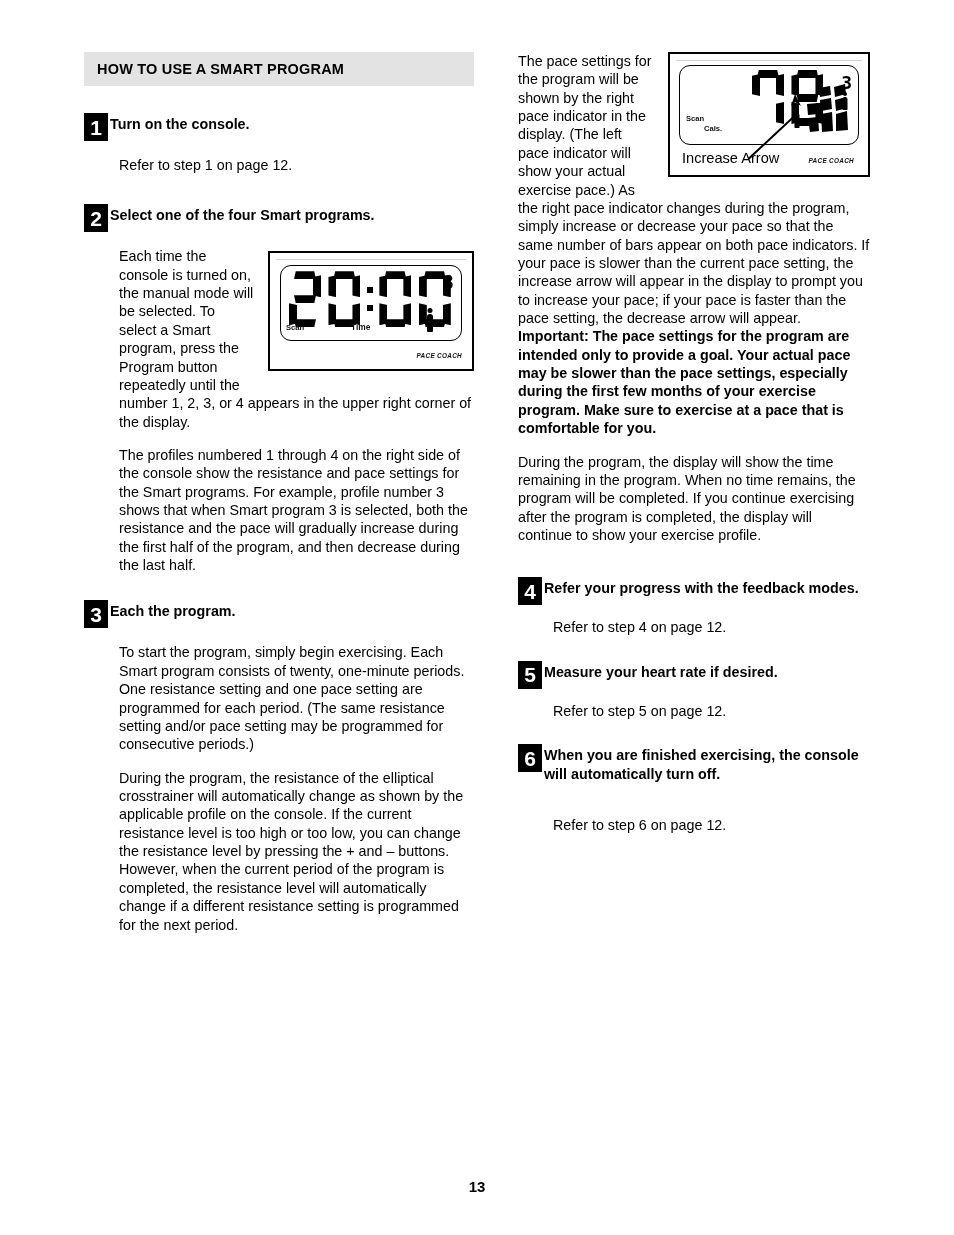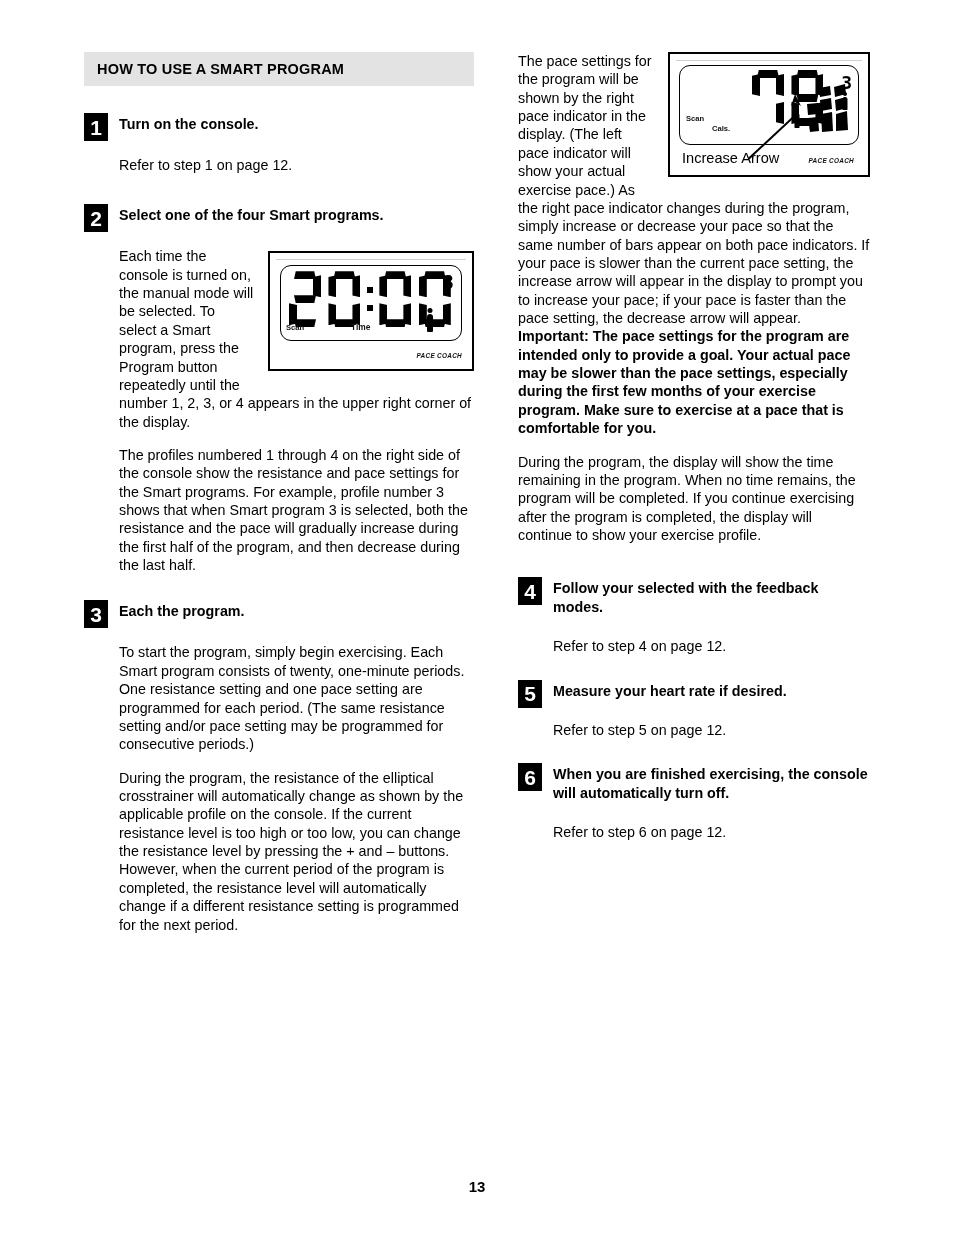--- a/index.html
+++ b/index.html
@@ -27,21 +27,21 @@
   
   .step{position:relative;margin-bottom:2px;}
   .badge{
     position:absolute;left:0;top:1px;
     width:24px;height:28px;background:#000;color:#fff;
     font-size:21px;font-weight:bold;
     display:flex;align-items:center;justify-content:center;
     line-height:1;
   }
   .step-head{
-    margin-left:35px;font-size:14.3px;font-weight:bold;
+    margin-left:26px;font-size:14.3px;font-weight:bold;
     line-height:1.33;padding-top:3px;
   }
   .step-body{margin-left:35px;}
 
   p{
     margin:0 0 15px 0;font-size:14.3px;line-height:1.285;
     text-align:left;
   }
 
   
@@ -235,21 +235,21 @@
             <i class="seg" style="right:0;top:4px;width:8px;height:22px;clip-path:polygon(0 8%,100% 0,100% 100%,0 92%);"></i>
             <i class="seg" style="right:0;bottom:2px;width:8px;height:22px;clip-path:polygon(100% 0,100% 100%,0 92%,0 8%);"></i>
             <i class="seg" style="left:5px;top:24px;width:22px;height:8px;clip-path:polygon(0 0,100% 0,92% 100%,8% 100%);"></i>
             <i class="seg" style="left:0;bottom:2px;width:8px;height:22px;clip-path:polygon(0 0,100% 8%,100% 92%,0 100%);"></i>
             <i class="seg" style="left:0;top:4px;width:8px;height:22px;clip-path:polygon(0 8%,100% 0,100% 100%,0 92%);"></i>
             <i class="seg" style="left:5px;bottom:0;width:22px;height:8px;clip-path:polygon(0 0,100% 0,92% 100%,8% 100%);"></i>
           </span>
         </div>
 
         <span class="scan-lbl" style="left:6px;top:48px;">Scan</span>
-        <span class="cals-lbl" style="left:32px;top:58px;text-align:center;">Cals.</span>
+        <span class="cals-lbl" style="left:24px;top:58px;text-align:center;">Cals.</span>
         <span class="prog-num" style="right:6px;top:6px;font-size:18px;">3</span>
 
         <span class="person" style="right:8px;top:26px;width:10px;height:18px;">
           <i class="head" style="top:0;width:4px;height:4px;"></i>
           <i class="body" style="top:5px;width:5px;height:13px;border-radius:3px 3px 1px 1px;"></i>
         </span>
 
         <span class="person" style="left:112px;top:42px;width:10px;height:20px;">
           <i class="head" style="top:0;width:4px;height:4px;"></i>
           <i class="body" style="top:5px;width:5px;height:15px;border-radius:3px 3px 1px 1px;"></i>
@@ -284,41 +284,41 @@
     </div>
 
     <p><span>The pace settings for the program will be shown by the right pace indicator in the display. (The left pace indicator will show your actual exercise pace.) As the right pace indicator changes during the program, simply increase or decrease your pace so that the same number of bars appear on both pace indicators. If your pace is slower than the current pace setting, the increase arrow will appear in the display to prompt you to increase your pace; if your pace is faster than the pace setting, the decrease arrow will appear. </span><b>Important: The pace settings for the program are intended only to provide a goal. Your actual pace may be slower than the pace settings, especially during the first few months of your exercise program. Make sure to exercise at a pace that is comfortable for you.</b></p>
 
     <p>During the program, the display will show the time remaining in the program. When no time remains, the program will be completed. If you continue exercising after the program is completed, the display will continue to show your exercise profile.</p>
 
     <div style="height:17px;"></div>
 
     <div class="step">
       <div class="badge">4</div>
-      <div class="step-head">Follow your selected with the feedback modes.</div>
+      <div class="step-head">Refer your progress with the feedback modes.</div>
       <div class="step-body" style="margin-top:20px;">
         <p>Refer to step 4 on page 12.</p>
       </div>
     </div>
 
     <div style="height:8px;"></div>
 
     <div class="step">
       <div class="badge">5</div>
       <div class="step-head">Measure your heart rate if desired.</div>
       <div class="step-body" style="margin-top:20px;">
         <p>Refer to step 5 on page 12.</p>
       </div>
     </div>
 
     <div style="height:8px;"></div>
 
     <div class="step">
       <div class="badge">6</div>
       <div class="step-head">When you are finished exercising, the console will automatically turn off.</div>
-      <div class="step-body" style="margin-top:20px;">
+      <div class="step-body" style="margin-top:32px;">
         <p>Refer to step 6 on page 12.</p>
       </div>
     </div>
   </div>
 
   <div class="page-number">13</div>
 </div>
 
 </body></html>

